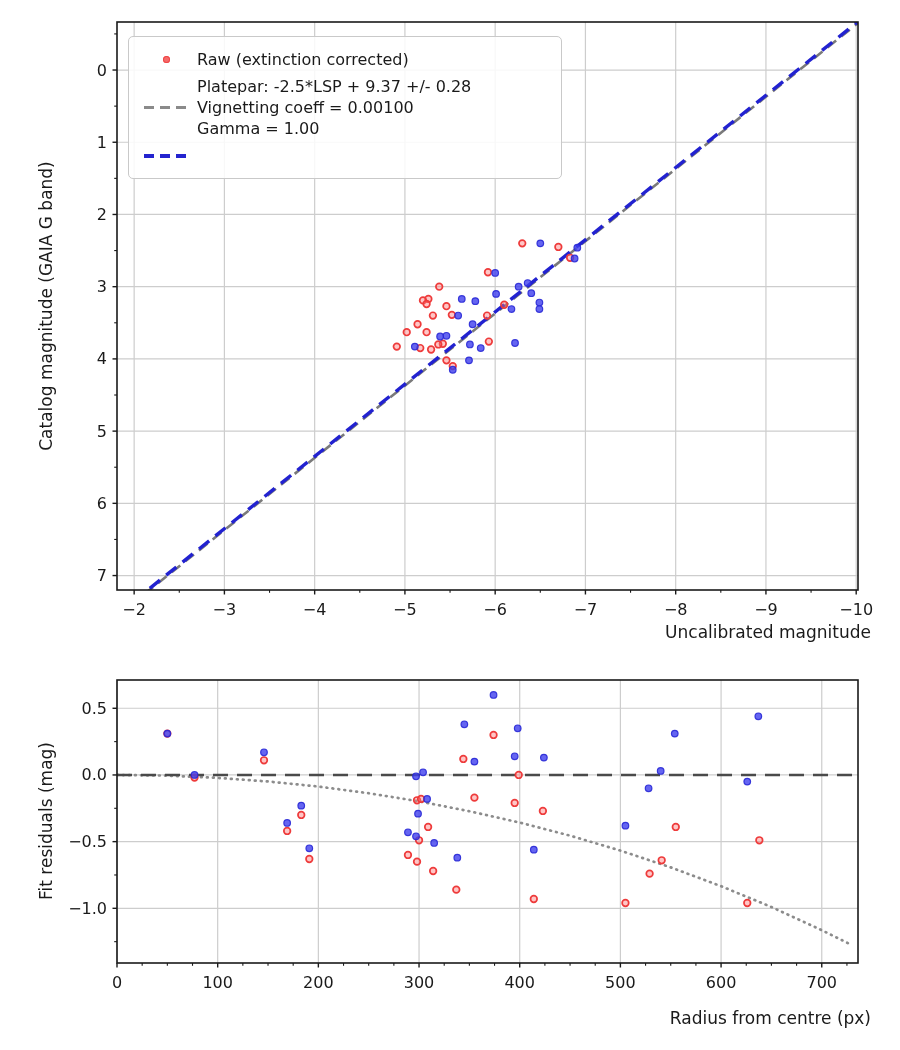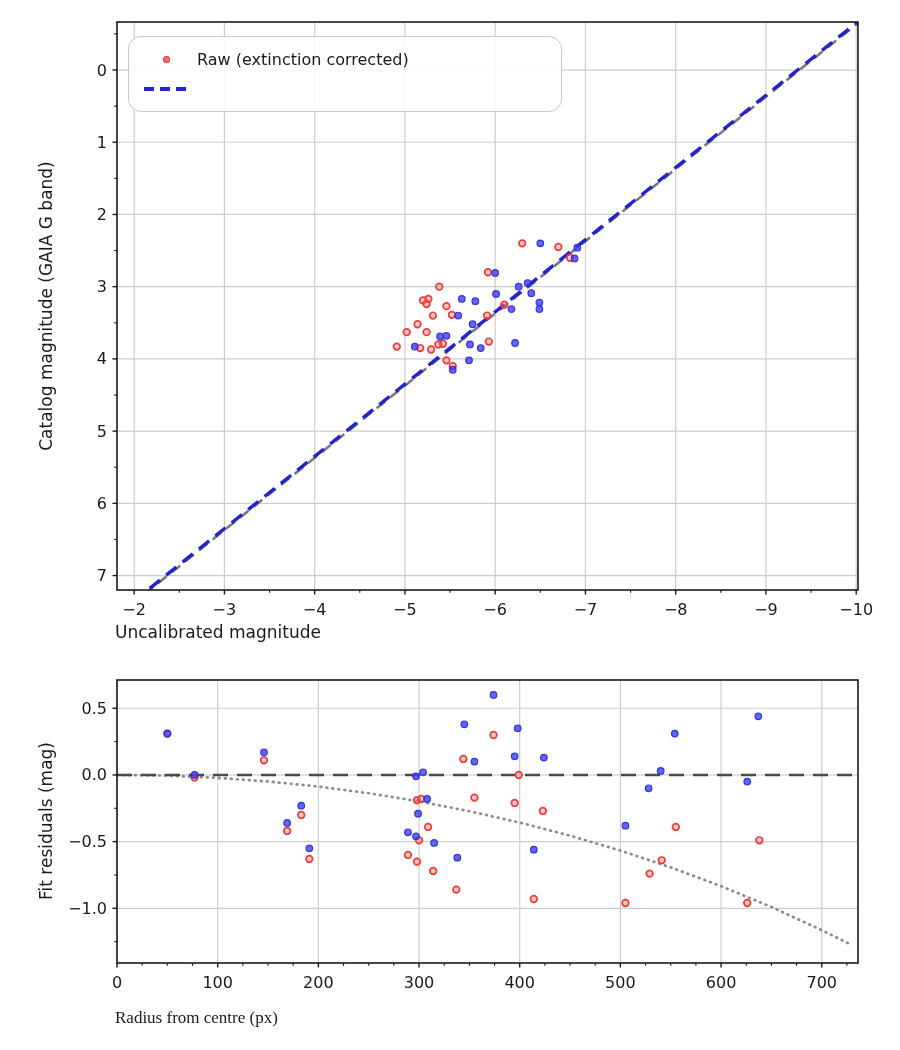--- a/index.html
+++ b/index.html
@@ -2,29 +2,29 @@
 <html><head>
 <meta charset="utf-8">
 <style>
   html,body { margin:0; padding:0; background:#ffffff; }
   .figure {
     position:relative; width:900px; height:1050px; background:#ffffff;
     font-family:"DejaVu Sans", sans-serif; color:#1a1a1a; overflow:hidden;
   }
   svg text { font-family:"DejaVu Sans", sans-serif; }
   .axis-label { position:absolute; font-size:17px; color:#1a1a1a; }
-  .xlabel { left:115px; width:741px; text-align:left; }
+  .xlabel { left:130px; width:741px; text-align:right; }
   .xlabel-top { top:622px; }
-  .xlabel-bottom { top:1008px;font-family:Liberation Serif, serif; }
+  .xlabel-bottom { top:1008px; }
   .ylabel { white-space:nowrap; transform:translate(-50%,-50%) rotate(-90deg); }
   .ylabel-top { left:46px; top:306px; position:absolute; }
   .ylabel-bottom { left:46px; top:821px; position:absolute; }
   .legend {
     position:absolute; left:128px; top:36px; width:434px; box-sizing:border-box;
-    border:1.3px solid #c9c9c9; border-radius:13px; background:rgba(255,255,255,0.85);
+    border:1.3px solid #c9c9c9; border-radius:5px; background:rgba(255,255,255,0.85);
     padding:7px 10px 7px 6px; z-index:5;
   }
   .lrow { display:flex; align-items:center; }
   .lrow.single { height:30px; }
   .lmarker { width:62px; flex:none; display:flex; align-items:center; justify-content:center; }
   .ltext { font-size:16px; color:#1a1a1a; line-height:21px; }
   .lmulti { display:flex; align-items:center; margin:2px 0; }
   .dot { width:7px; height:7px; border-radius:50%; }
   .dot-red { background:#f56a6a; box-shadow:0 0 0 1px #ef4545 inset; }
   .dot-blue { background:#5050f0; box-shadow:0 0 0 1px #3333dd inset; }
@@ -316,20 +316,30 @@
     <div class="axis-label ylabel">Fit residuals (mag)</div>
   </div>
 
   <div class="legend">
     <div class="lrow single">
       <span class="lmarker">
           <span class="dot dot-red"></span>
         </span>
       <span class="ltext">Raw (extinction corrected)</span>
     </div>
+    <div class="lmulti">
+      <span class="lmarker">
+          <span class="dashline dash-gray"></span>
+        </span>
+      <span class="ltext">
+        <div>Platepar: -2.5*LSP + 9.37 +/- 0.28</div>
+        <div>Vignetting coeff = 0.00100</div>
+        <div>Gamma = 1.00</div>
+      </span>
+    </div>
     <div class="lrow single">
       <span class="lmarker">
           <span class="dashline dash-blue"></span>
         </span>
     </div>
   </div>
 
 </div>
 
 </body></html>

